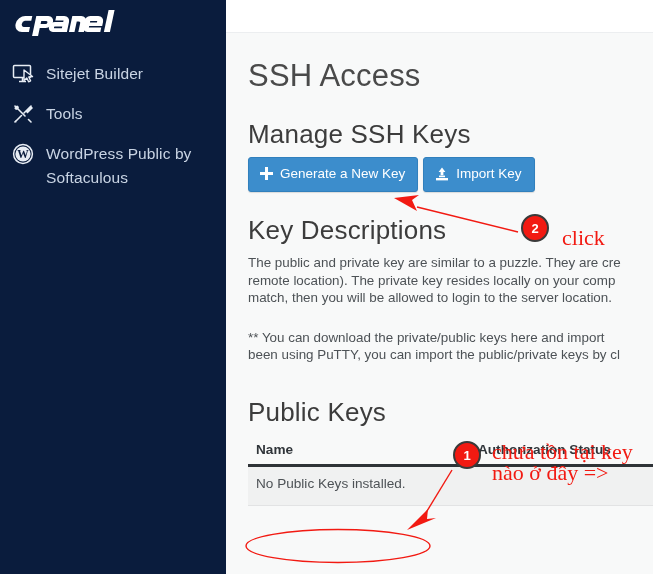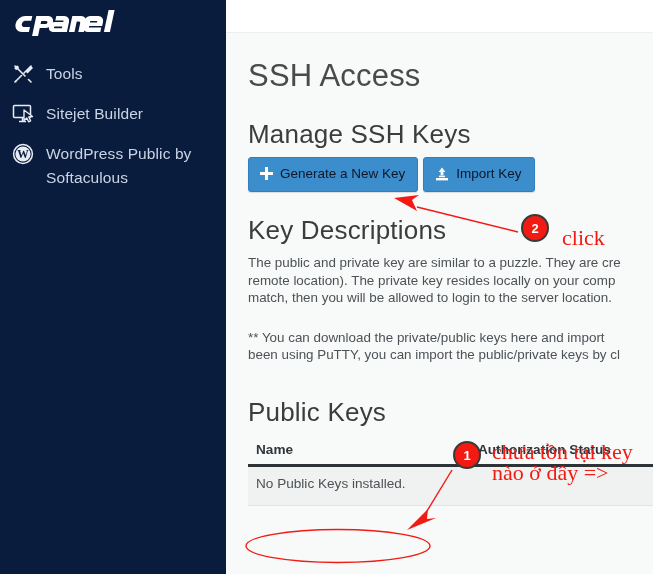--- a/index.html
+++ b/index.html
@@ -115,21 +115,21 @@
   }
 
   .btn-row {
     display: flex;
     gap: 5px;
     margin-top: 4px;
   }
   .btn {
     background: #3c8dcc;
     border: 1px solid #3180bd;
-    color: #0f172a;
+    color: #ffffff;
     font-size: 13.5px;
     line-height: 1;
     padding: 9px 12px 10px 11px;
     border-radius: 3px;
     display: inline-flex;
     align-items: center;
     gap: 7px;
     cursor: pointer;
     white-space: nowrap;
     box-shadow: 0 1px 1px rgba(0,0,0,0.12);
@@ -230,50 +230,50 @@
         <path d="M60 8 h9 a6 6 0 0 1 6 6 v10 h-5.6 v-9 a1.6 1.6 0 0 0 -1.6 -1.6 h-2.2 v10.6 h-5.6 z"></path>
 
         <path d="M78 8 h8 a6 6 0 0 1 6 6 v4 h-13 v1.4 h12.4 v4.6 h-12.8 a5.6 5.6 0 0 1 -5.6 -5.6 v-4.8 a5.6 5.6 0 0 1 5 -5.6 z M79 13 v1.6 h7 v-1.6 z"></path>
 
         <path d="M95 2 h6 v22 h-6 z"></path>
       </g>
     </svg>
   </div>
 
   <div class="nav-list">
+
+    <div class="nav-item">
+      <span class="nav-ico">
+        <svg width="24" height="22" viewBox="0 0 24 22">
+          <g stroke="#e8edf5" stroke-width="1.5" fill="none">
+            <rect x="1.5" y="2.5" width="17" height="12" rx="1"></rect>
+            <path d="M7 18.5 h7"></path>
+            <path d="M10.5 14.5 v4"></path>
+            <path d="M12 7 L20.5 13.5 L16.8 14 L18.6 17.8 L16.6 18.8 L14.8 15 L12 17.6 Z" fill="#0a1c3d" stroke="#e8edf5" stroke-width="1.4" stroke-linejoin="round"></path>
+          </g>
+        </svg>
+      </span>
+      <span class="nav-label">Sitejet Builder</span>
+    </div>
 
     <div class="nav-item">
       <span class="nav-ico">
         <svg width="22" height="22" viewBox="0 0 22 22">
           <g stroke="#e8edf5" stroke-width="1.6" fill="none" stroke-linecap="round">
             <path d="M3 3 L13 13"></path>
             <path d="M16.5 16.5 L19 19"></path>
             <path d="M3.2 3.2 L5.4 2.4 L7 4 L6.2 6.2 L4 7 L2.4 5.4 Z" fill="#e8edf5" stroke="none"></path>
             <path d="M19 3 L13.5 8.5 L15.5 10.5 L21 5 Z" fill="#e8edf5" stroke="none"></path>
             <path d="M19 3 L12 10"></path>
             <path d="M3 19 L9.5 12.5"></path>
             <path d="M2.4 18.4 L4.6 19.4 L3.6 17.2 Z" fill="#e8edf5" stroke="none"></path>
           </g>
         </svg>
       </span>
       <span class="nav-label">Tools</span>
-    </div>
-
-    <div class="nav-item">
-      <span class="nav-ico">
-        <svg width="24" height="22" viewBox="0 0 24 22">
-          <g stroke="#e8edf5" stroke-width="1.5" fill="none">
-            <rect x="1.5" y="2.5" width="17" height="12" rx="1"></rect>
-            <path d="M7 18.5 h7"></path>
-            <path d="M10.5 14.5 v4"></path>
-            <path d="M12 7 L20.5 13.5 L16.8 14 L18.6 17.8 L16.6 18.8 L14.8 15 L12 17.6 Z" fill="#0a1c3d" stroke="#e8edf5" stroke-width="1.4" stroke-linejoin="round"></path>
-          </g>
-        </svg>
-      </span>
-      <span class="nav-label">Sitejet Builder</span>
     </div>
 
 
     <div class="nav-item">
       <span class="nav-ico">
         <svg width="22" height="22" viewBox="0 0 22 22">
           <circle cx="11" cy="11" r="9.4" fill="none" stroke="#e8edf5" stroke-width="1.5"></circle>
           <circle cx="11" cy="11" r="7.6" fill="#e8edf5"></circle>
           <text x="11" y="15.4" text-anchor="middle" font-family="Liberation Serif, serif" font-size="11.5" font-weight="bold" fill="#0a1c3d">W</text>
         </svg>

